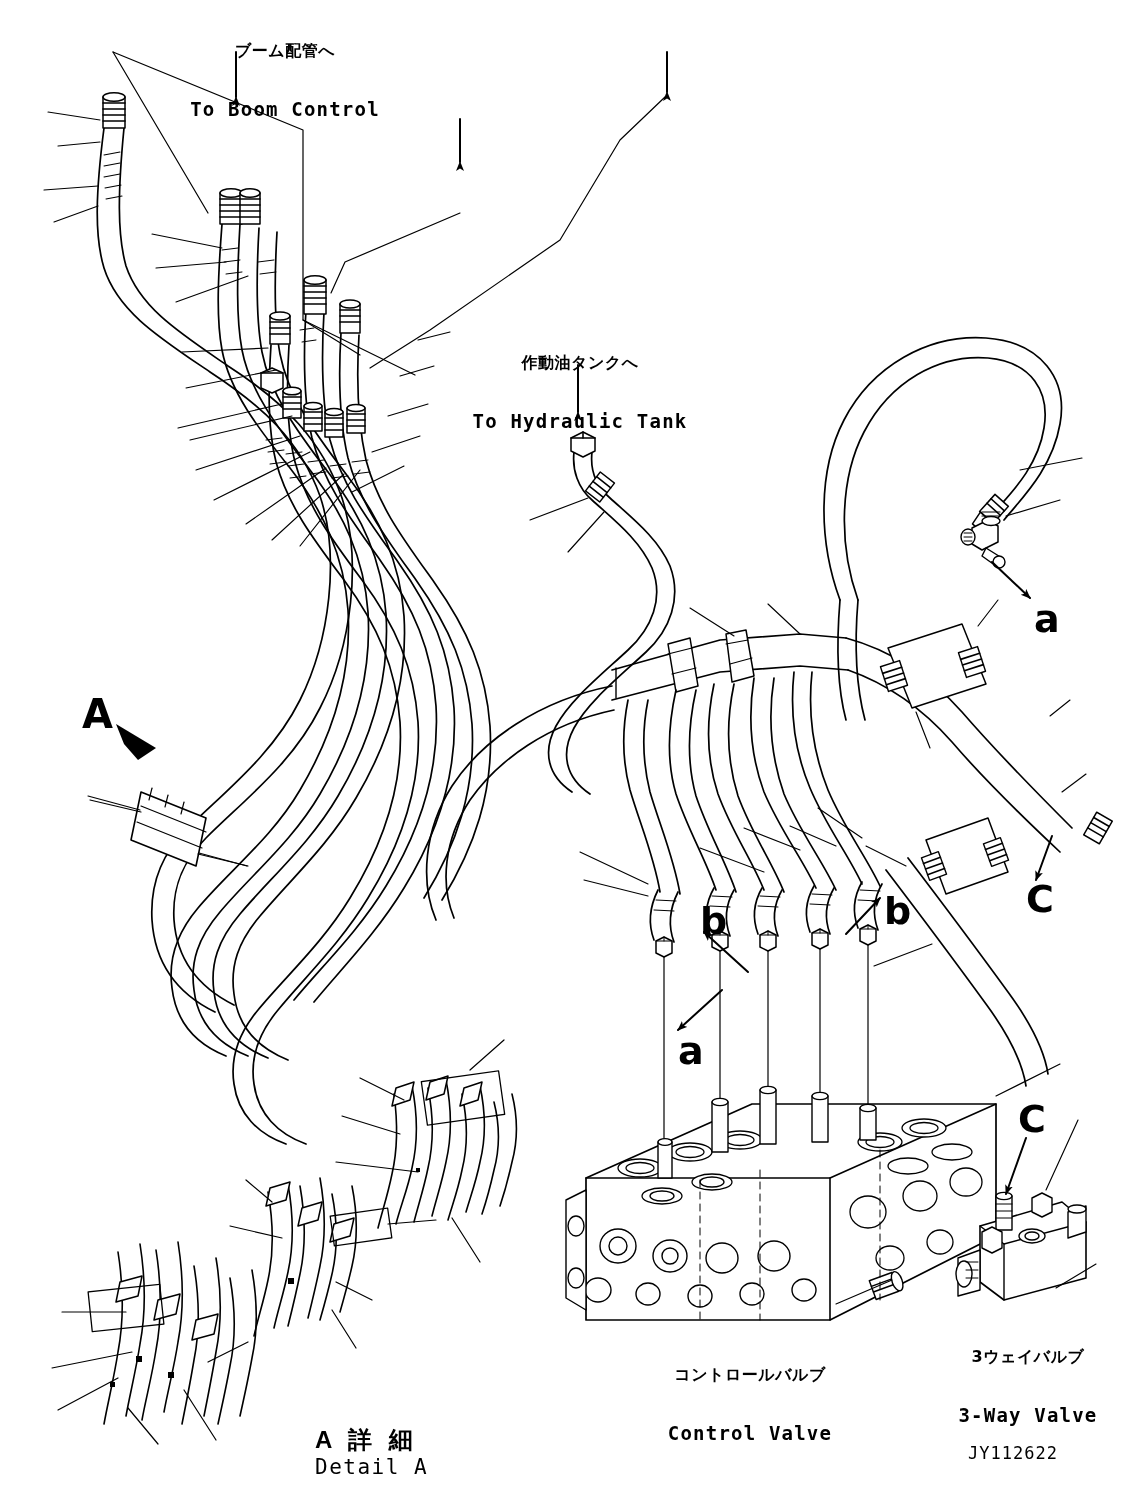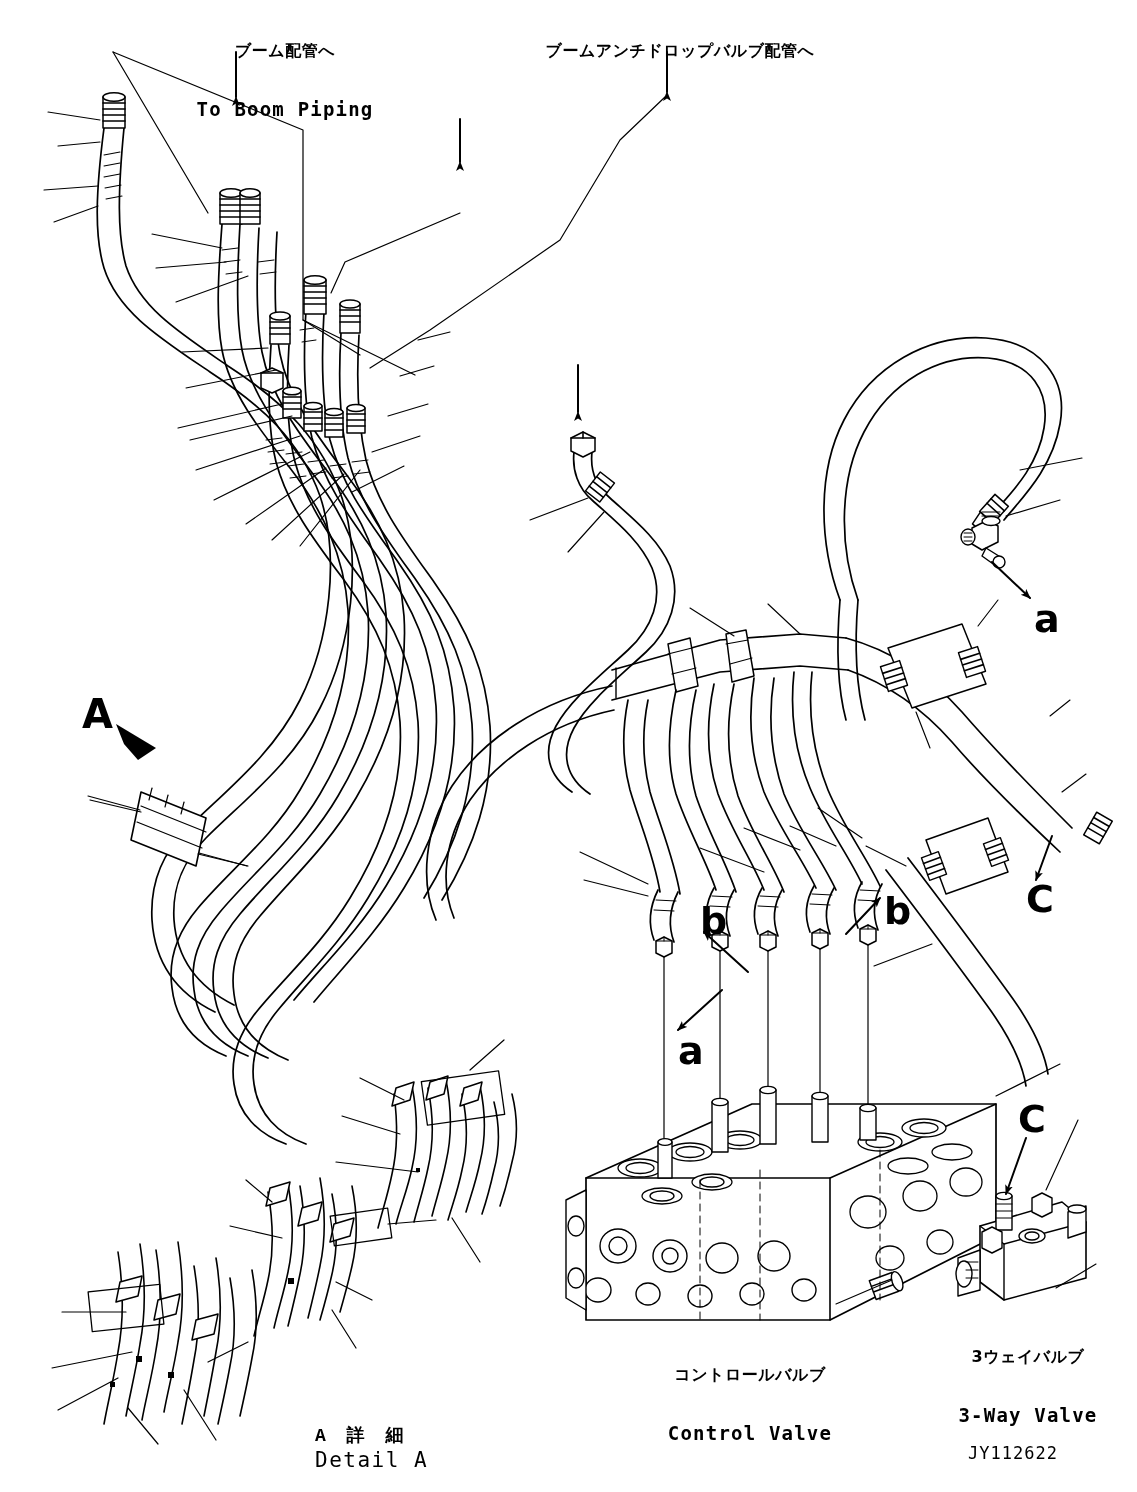--- a/index.html
+++ b/index.html
@@ -53,23 +53,23 @@
     font-size:17px;
     letter-spacing:1px;
   }
   .detail-cap{
     position:absolute;
     text-align:left;
     line-height:1.2;
   }
   .detail-cap .jp{
     display:block;
-    font-family:Liberation Mono, monospace;
+    font-family:Liberation Sans, sans-serif;
     font-weight:700;
-    font-size:18px;
+    font-size:24px;
     letter-spacing:5px;
   }
   .detail-cap .en{
     display:block;
     font-family:"DejaVu Sans Mono","Liberation Mono",monospace;
     font-weight:400;
     font-size:21px;
     letter-spacing:1.5px;
   }
 </style>
@@ -722,28 +722,31 @@
         <line x1="1052" y1="836" x2="1036" y2="880" stroke-width="2" marker-end="url(#solidArrow)"></line>
 
         <line x1="1026" y1="1138" x2="1006" y2="1194" stroke-width="2" marker-end="url(#solidArrow)"></line>
       </g>
 
     </g>
   </svg>
 
   <div class="lbl" style="left:160px;top:4px;width:250px;">
     <span class="jp">ブーム配管へ</span>
-    <span class="en">To Boom Piping</span>
+    <span class="en">To Boom Control</span>
   </div>
 
   <div class="lbl" style="left:470px;top:4px;width:420px;">
-    <span class="jp">ブームアンチドロップバルブ配管へ</span>
   </div>
 
 
+  <div class="lbl" style="left:455px;top:316px;width:250px;">
+    <span class="jp">作動油タンクへ</span>
+    <span class="en">To Hydraulic Tank</span>
+  </div>
 
   <div class="lbl" style="left:620px;top:1328px;width:260px;">
     <span class="jp">コントロールバルブ</span>
     <span class="en">Control Valve</span>
   </div>
 
   <div class="lbl" style="left:928px;top:1310px;width:200px;">
     <span class="jp">3ウェイバルブ</span>
     <span class="en">3-Way Valve</span>
   </div>

